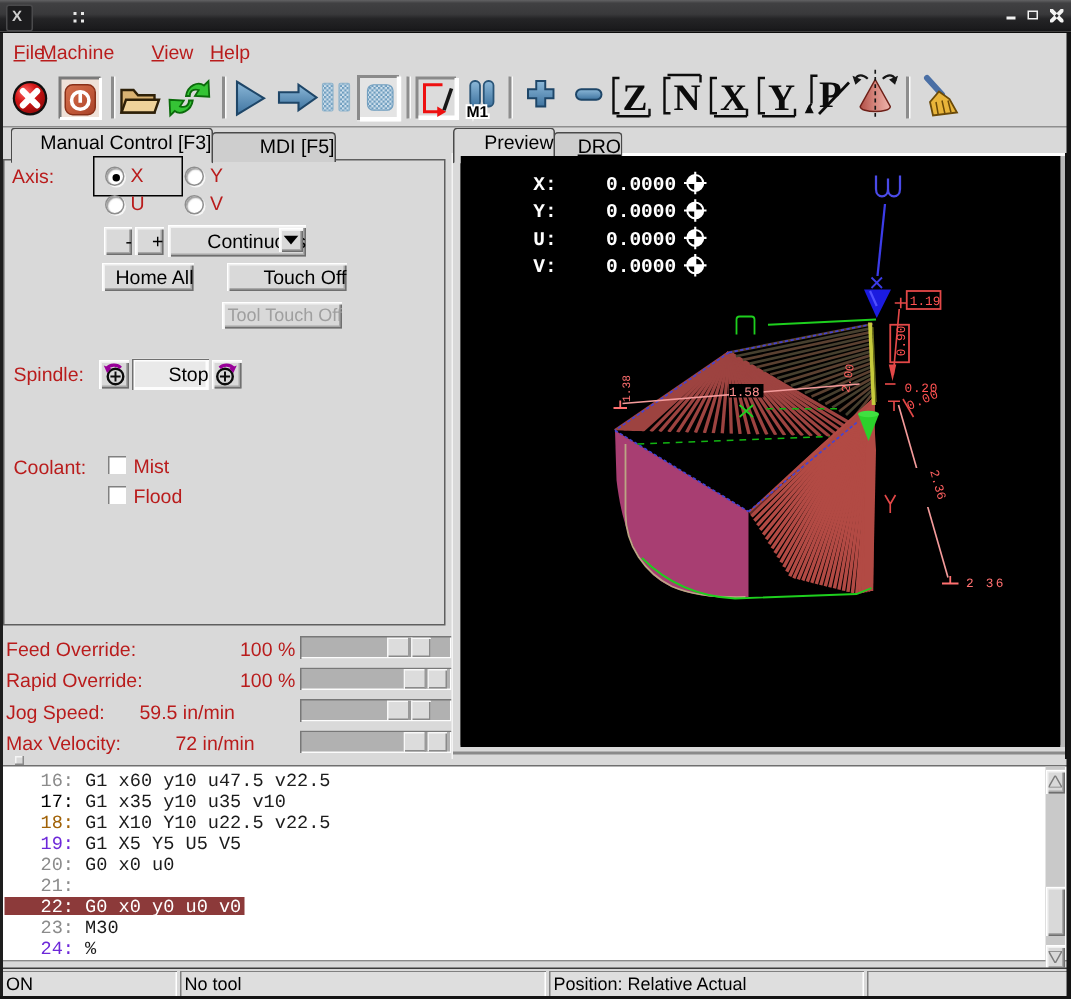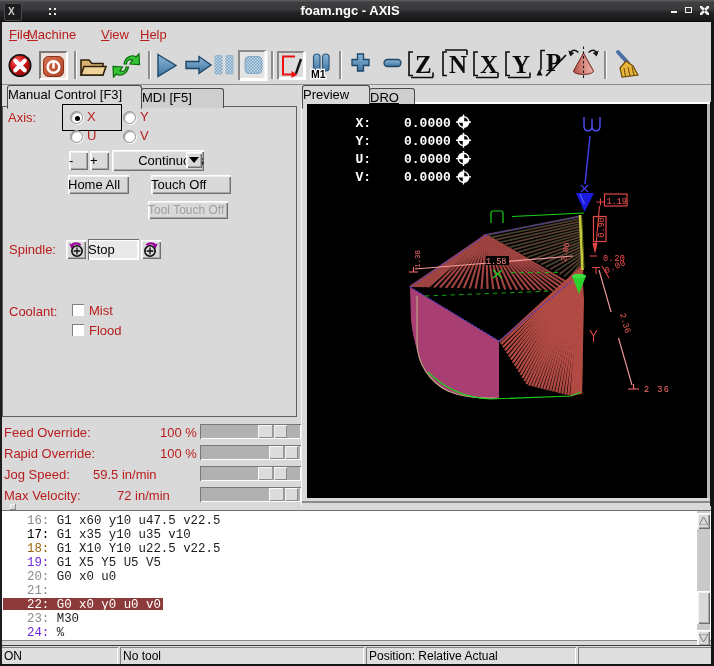--- a/index.html
+++ b/index.html
@@ -1,37 +1,36 @@
 <!DOCTYPE html>
 <html><head><meta charset="utf-8"><title>foam.ngc - AXIS</title>
 <style>
 html,body{margin:0;padding:0;}
 body{width:714px;height:666px;position:relative;background:#d9d9d9;
  font-family:"Liberation Sans",sans-serif;overflow:hidden;}
 .abs{position:absolute;}
 .r2{box-shadow:inset 1px 1px 0 #ffffff,inset 2px 2px 0 #f1f1f1,inset -1px -1px 0 #6f6f6f,inset -2px -2px 0 #a8a8a8;background:#d9d9d9;}
 .s1{box-shadow:inset 1px 1px 0 #808080,inset -1px -1px 0 #ffffff;}
 .lbl{font-size:13px;color:#b91c1c;white-space:nowrap;}
-.btntext{font-size:13px;color:#000;text-align:left;white-space:nowrap;}
+.btntext{font-size:13px;color:#000;text-align:right;white-space:nowrap;}
 .tsep{position:absolute;top:5px;width:2px;height:28px;background:#8d8d8d;box-shadow:1px 0 0 #fbfbfb;}
 </style></head>
 <body>
 
 <div class="abs" id="titlebar" style="left:0;top:0;width:714px;height:22px;
  background:linear-gradient(180deg,#626264 0,#404042 10%,#39393b 45%,#242426 60%,#1b1b1d 90%,#141416 100%);border-bottom:1px solid #0c0c0c;box-sizing:border-box;">
  <div class="abs" style="left:4px;top:3px;width:16px;height:16px;background:#1c1c1e;border:1px solid #4a4a4c;border-radius:2px;">
    <div class="abs" style="left:3px;top:2px;font-size:10px;color:#cfcfcf;font-weight:bold;">X</div>
  </div>
  <div class="abs" style="left:49px;top:8px;width:9px;height:8px;">
    <div class="abs" style="left:0;top:0;width:2px;height:2px;background:#e8e8e8;"></div>
    <div class="abs" style="left:5px;top:0;width:2px;height:2px;background:#e8e8e8;"></div>
    <div class="abs" style="left:0;top:5px;width:2px;height:2px;background:#e8e8e8;"></div>
    <div class="abs" style="left:5px;top:5px;width:2px;height:2px;background:#e8e8e8;"></div>
  </div>
- <div class="abs" style="left:0;top:3px;width:700px;text-align:center;color:#ffffff;font-weight:bold;font-size:13px;">foam.ngc - AXIS</div>
  <div class="abs" style="left:671px;top:10.5px;width:6px;height:2.5px;background:#f2f2f2;"></div>
  <div class="abs" style="left:685px;top:7px;width:7px;height:6px;border:1.5px solid #f2f2f2;box-sizing:border-box;"></div>
  <svg class="abs" style="left:700px;top:5.5px;" width="9" height="9" viewBox="0 0 9 9">
    <path d="M1 1 L8 8 M8 1 L1 8" stroke="#f2f2f2" stroke-width="2.6" stroke-linecap="square"></path>
    <path d="M4.5 3.2 L5.8 4.5 L4.5 5.8 L3.2 4.5 Z" fill="#2a2a2c"></path>
  </svg>
 </div>
 
 <div class="abs" id="menubar" style="left:0;top:22px;width:714px;height:24px;background:#d9d9d9;">
  <div class="abs lbl" style="left:9px;top:5px;"><span style="text-decoration:underline">F</span>ile</div>

